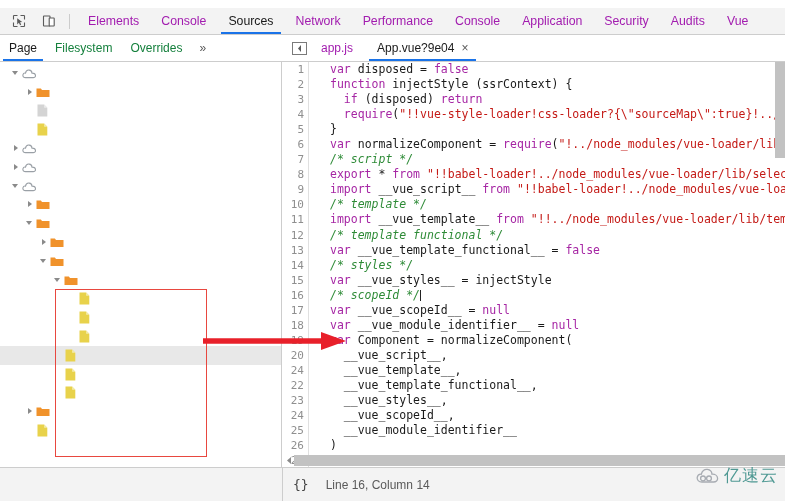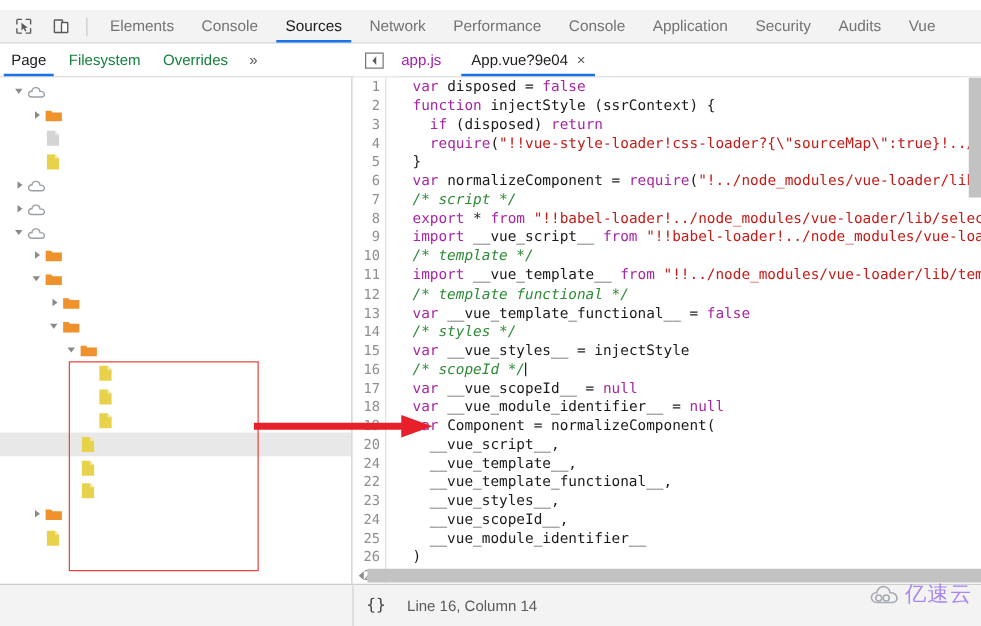--- a/index.html
+++ b/index.html
@@ -19,21 +19,21 @@
     display:flex;align-items:center;box-sizing:border-box;
   }
   .tb-icon{
     width:22px;height:22px;margin-left:8px;display:flex;
     align-items:center;justify-content:center;cursor:pointer;
   }
   .tb-sep{width:1px;height:15px;background:#ccc;margin:0 7px 0 9px;}
   .panel-tabs{display:flex;align-items:stretch;height:27px;}
   .ptab{
     padding:0 11px;display:flex;align-items:center;height:26px;
-    font-size:12.3px;color:#737373;cursor:pointer;position:relative;
+    font-size:12.3px;color:#a21caf;cursor:pointer;position:relative;
     box-sizing:border-box;white-space:nowrap;
   }
   .ptab.active{color:#1a1a1a;}
   .ptab.active:after{
     content:"";position:absolute;left:4px;right:4px;bottom:0;height:2px;
     background:#1a73e8;
   }
 
   
   .subbar{
@@ -202,21 +202,21 @@
     margin-left:10px;font-family:"DejaVu Sans Mono",monospace;font-size:13px;color:#444;
     cursor:pointer;
   }
   .statustext{margin-left:17px;font-size:12px;color:#5a5a5a;}
 
   
   .wm{
     position:absolute;right:7px;bottom:14px;display:flex;align-items:center;
     gap:4px;opacity:.72;pointer-events:none;
   }
-  .wm-text{font-size:17px;color:#8b5cf6;letter-spacing:1px;}
+  .wm-text{font-size:17px;color:#0f766e;letter-spacing:1px;}
 
   
   .edge-top{position:absolute;left:0;top:0;width:785px;height:8px;background:#fff;}
 </style>
 </head>
 <body>
 
 <div id="app">
 
   <div class="edge-top"></div>

